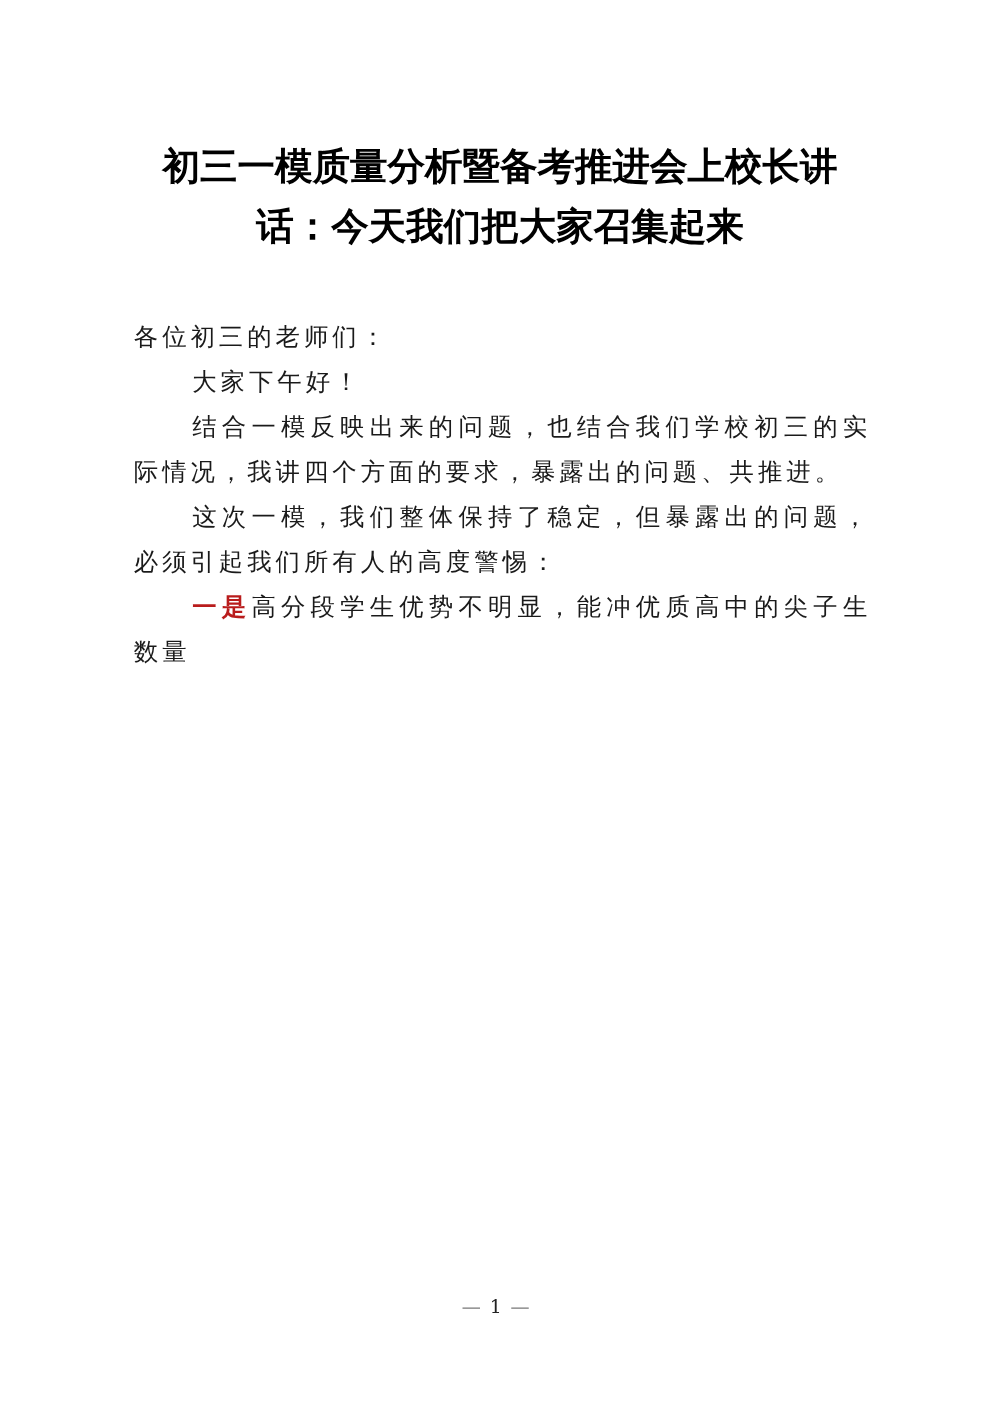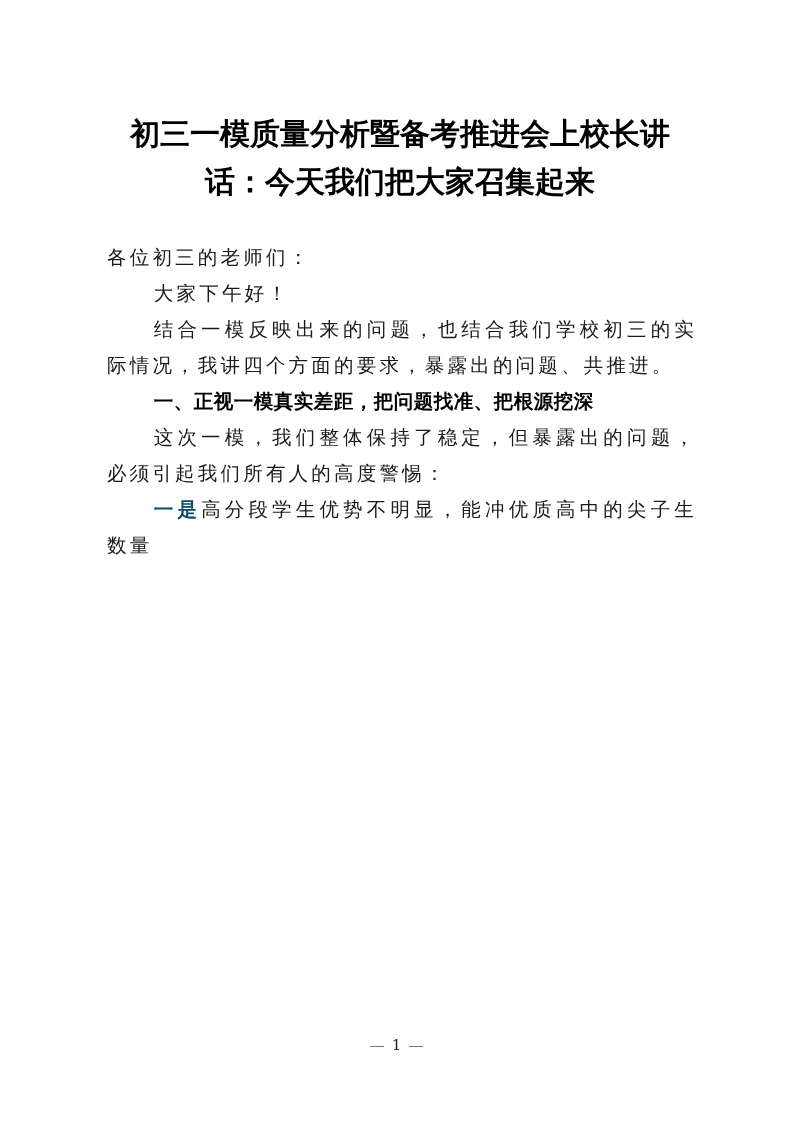--- a/index.html
+++ b/index.html
@@ -31,21 +31,21 @@
       font-family: "DejaVu Sans", "Liberation Sans", sans-serif;
       font-weight: bold;
       font-size: 30px;
       line-height: 48px;
       letter-spacing: 0px;
       color: #000000;
     }
     .body {
       position: absolute;
       left: 107px;
-      top: 240px;
+      top: 252px;
       width: 590px;
       font-size: 19.5px;
       line-height: 36px;
       letter-spacing: 3.2px;
       text-align: justify;
       color: #1a1a1a;
     }
     .body p {
       margin: 0;
       padding: 0;
@@ -55,21 +55,21 @@
     }
     .heading {
       font-family: "DejaVu Sans", "Liberation Sans", sans-serif;
       font-weight: bold;
       letter-spacing: 0.5px;
       color: #000000;
       font-size: 19.5px;
     }
     .strong-lead {
       font-weight: bold;
-      color: #0c4a6e;
+      color: #b91c1c;
     }
     .page-number {
       position: absolute;
       left: 0;
       top: 1036px;
       width: 793px;
       text-align: center;
       font-size: 15px;
       color: #222222;
       font-family: "DejaVu Serif", "Liberation Serif", serif;
@@ -90,21 +90,20 @@
 
   <div class="title">
     <div>初三一模质量分析暨备考推进会上校长讲</div>
     <div>话：今天我们把大家召集起来</div>
   </div>
 
   <div class="body">
     <p>各位初三的老师们：</p>
     <p class="indent">大家下午好！</p>
     <p class="indent">结合一模反映出来的问题，也结合我们学校初三的实际情况，我讲四个方面的要求，暴露出的问题、共推进。</p>
-    <p class="indent heading">一、正视一模真实差距，把问题找准、把根源挖深</p>
     <p class="indent">这次一模，我们整体保持了稳定，但暴露出的问题，必须引起我们所有人的高度警惕：</p>
     <p class="indent"><span class="strong-lead">一是</span><span>高分段学生优势不明显，能冲优质高中的尖子生数量</span></p>
   </div>
 
   <div class="page-number">
     <span class="dash"></span><span>1</span><span class="dash"></span>
   </div>
 
 </div>
 

